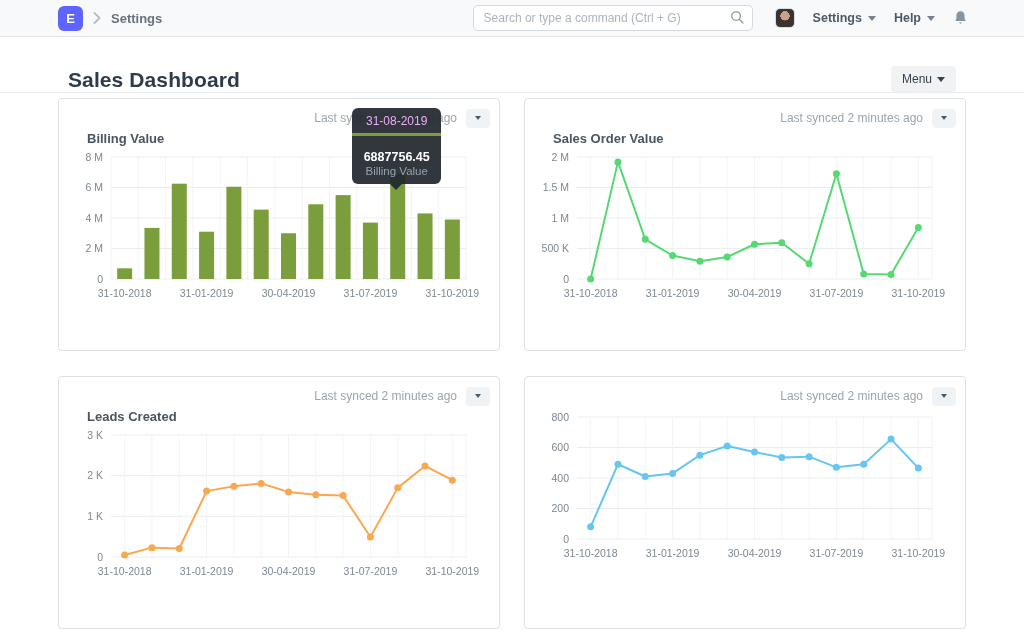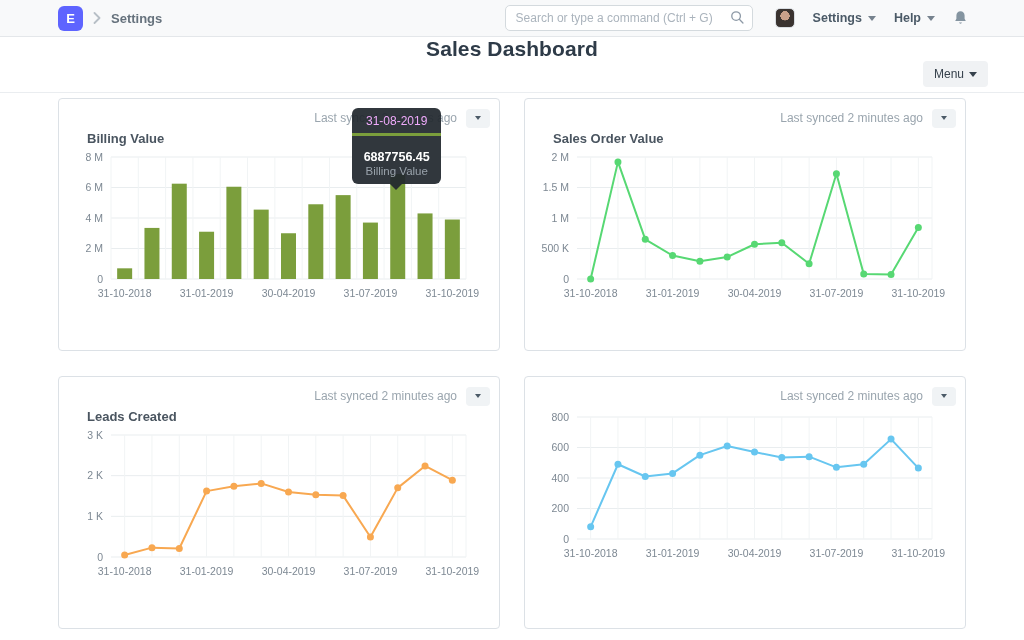--- a/index.html
+++ b/index.html
@@ -12,21 +12,21 @@
     display: flex; align-items: center; padding: 0 56px 0 58px;
   }
   .logo {
     width: 25px; height: 25px; border-radius: 6px; background: #5e64ff;
     color: #fff; font-size: 13px; font-weight: bold;
     display: flex; align-items: center; justify-content: center; cursor: pointer;
   }
   .crumb-sep { margin: 0 10px; display: flex; align-items: center; }
   .breadcrumb { font-size: 13px; font-weight: 600; color: #66727d; cursor: pointer; }
 
-  .search-wrap { margin-left: auto; position: relative; width: 248px; }
+  .search-wrap { margin-left: auto; position: relative; width: 280px; }
   .search-input {
     width: 100%; height: 26px; border: 1px solid #d4dade; border-radius: 5px;
     background: #fff; font-size: 12px; color: #36414c; padding: 0 28px 0 10px;
     font-family: "Liberation Sans", sans-serif; outline: none;
   }
   .search-input::placeholder { color: #abb4bd; }
   .search-icon { position: absolute; right: 8px; top: 5px; }
 
   .nav-right { display: flex; align-items: center; margin-left: 22px; gap: 18px; }
   .avatar {
@@ -37,22 +37,22 @@
   .nav-item { display: flex; align-items: center; gap: 6px; cursor: pointer; }
   .nav-item-label { font-size: 12.5px; font-weight: 600; color: #4b5a67; }
   .caret-down {
     width: 0; height: 0; border-left: 4px solid transparent;
     border-right: 4px solid transparent; border-top: 5px solid #76828e;
   }
   .bell { cursor: pointer; display: flex; align-items: center; }
 
   
   .page-head {
-    height: 56px; display: flex; align-items: center;
-    padding: 0 36px; border-bottom: 1px solid #eaedf0; flex-direction: column;
+    height: 56px; display: flex; align-items: flex-end;
+    padding: 0 68px; border-bottom: 1px solid #eaedf0;
   }
   .page-title { font-size: 21px; font-weight: 700; color: #2e3b48; letter-spacing: 0.1px; }
   .menu-btn {
     margin-left: auto; background: #f0f2f4; border: none; border-radius: 4px;
     height: 26px; padding: 0 11px; display: flex; align-items: center; gap: 5px;
     cursor: pointer; font-family: "Liberation Sans", sans-serif;
   }
   .menu-btn-label { font-size: 12px; color: #36414c; }
   .menu-btn .caret-down { border-top-color: #36414c; }
 

